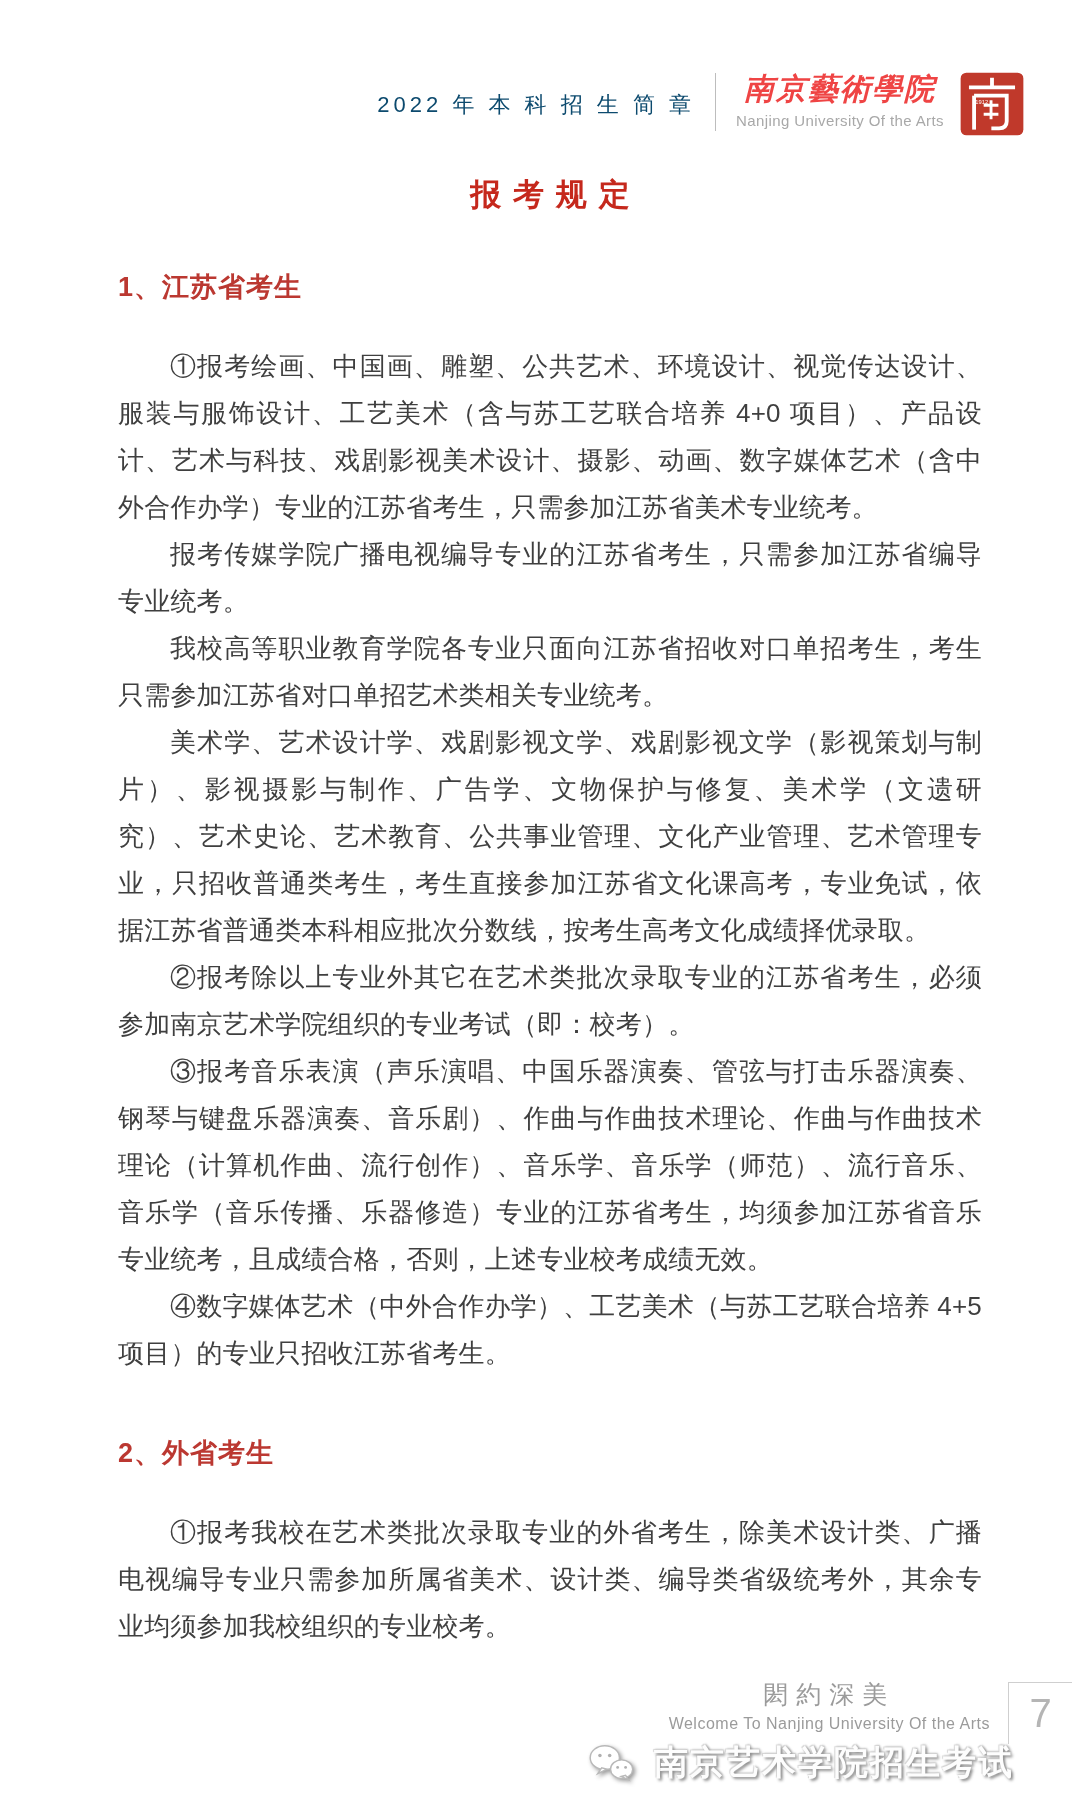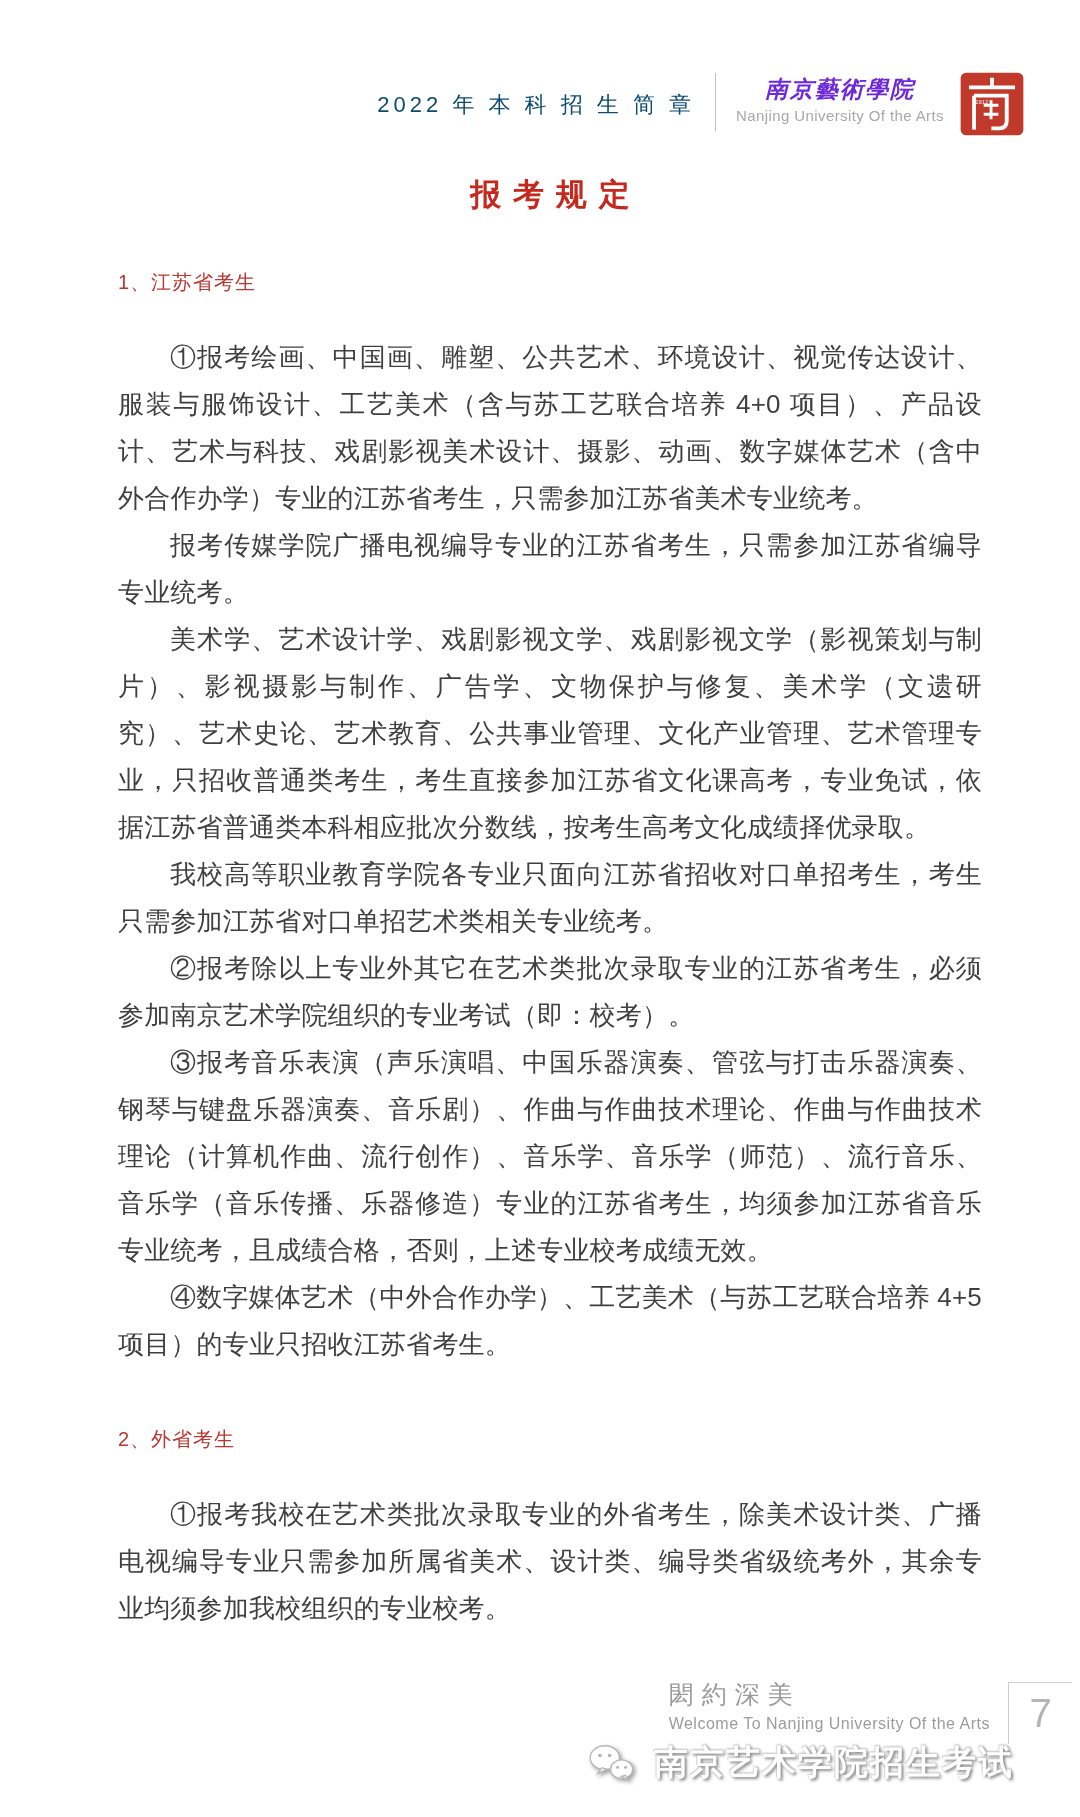--- a/index.html
+++ b/index.html
@@ -9,42 +9,42 @@
     background:#ffffff; overflow:hidden;
     font-family:"Liberation Sans", sans-serif;
   }
 
   
   .hdr { position:absolute; top:46px; right:56px; display:flex; align-items:center; }
   .doc-title { font-size:22px; color:#0c4a6e; letter-spacing:4px; white-space:nowrap; padding-top:28px; }
   .hdr-divider { width:1px; height:58px; background:#bdbdbd; margin:0 20px; margin-top:22px; }
   .logo-block { text-align:center; margin-right:16px; padding-top:16px; }
   .logo-cn { font-family:"DejaVu Serif", serif; font-style:italic; font-weight:bold;
-             font-size:23px; color:#6d28d9; letter-spacing:2px; white-space:nowrap; }
+             font-size:30px; color:#ef4444; letter-spacing:2px; white-space:nowrap; }
   .logo-en { font-size:15px; color:#a8a8a8; margin-top:2px; letter-spacing:0.4px; white-space:nowrap; }
   .seal { width:64px; height:64px; margin-top:26px; flex:0 0 auto; }
 
   
   main { position:absolute; left:118px; width:864px; top:176px; }
   .title {
     text-align:center; font-size:31px; font-weight:bold; color:#c5281c;
     letter-spacing:0.38em; text-indent:0.38em; line-height:1.2;
     font-family:"DejaVu Serif", serif;
   }
-  .sec-heading { font-size:20px; font-weight:normal; color:#bb3831; letter-spacing:1px; }
+  .sec-heading { font-size:27px; font-weight:bold; color:#bb3831; letter-spacing:1px; }
   .sec-heading.first { margin-top:56px; }
   .sec-heading.second { margin-top:58px; }
   .body-group { margin-top:38px; }
   .body-group p {
     font-size:26px; line-height:47px; color:#3f3f3f;
     text-align:justify; text-indent:2em; letter-spacing:0.2px;
   }
 
   
-  .footer-motto { position:absolute; right:90px; top:1678px; text-align:left; color:#9b9b9b; }
+  .footer-motto { position:absolute; right:90px; top:1678px; text-align:center; color:#9b9b9b; }
   .motto { font-size:25px; letter-spacing:8px; font-family:"DejaVu Serif", serif; }
   .welcome { font-size:16px; margin-top:4px; letter-spacing:0.5px; }
   .pagenum-box {
     position:absolute; right:8px; top:1682px; width:64px; height:62px;
     border-top:1px solid #cfcfcf; border-left:1px solid #cfcfcf;
     display:flex; align-items:center; justify-content:center;
     font-size:40px; font-weight:300; color:#b5b5b5;
   }
   .watermark {
     position:absolute; right:66px; top:1740px;
@@ -83,22 +83,22 @@
   </header>
 
   <main>
     <h1 class="title">报考规定</h1>
 
     <section>
       <h2 class="sec-heading first">1、江苏省考生</h2>
       <div class="body-group">
         <p>①报考绘画、中国画、雕塑、公共艺术、环境设计、视觉传达设计、服装与服饰设计、工艺美术（含与苏工艺联合培养 4+0 项目）、产品设计、艺术与科技、戏剧影视美术设计、摄影、动画、数字媒体艺术（含中外合作办学）专业的江苏省考生，只需参加江苏省美术专业统考。</p>
         <p>报考传媒学院广播电视编导专业的江苏省考生，只需参加江苏省编导专业统考。</p>
+        <p>我校高等职业教育学院各专业只面向江苏省招收对口单招考生，考生只需参加江苏省对口单招艺术类相关专业统考。</p>
         <p>美术学、艺术设计学、戏剧影视文学、戏剧影视文学（影视策划与制片）、影视摄影与制作、广告学、文物保护与修复、美术学（文遗研究）、艺术史论、艺术教育、公共事业管理、文化产业管理、艺术管理专业，只招收普通类考生，考生直接参加江苏省文化课高考，专业免试，依据江苏省普通类本科相应批次分数线，按考生高考文化成绩择优录取。</p>
-        <p>我校高等职业教育学院各专业只面向江苏省招收对口单招考生，考生只需参加江苏省对口单招艺术类相关专业统考。</p>
         <p>②报考除以上专业外其它在艺术类批次录取专业的江苏省考生，必须参加南京艺术学院组织的专业考试（即：校考）。</p>
         <p>③报考音乐表演（声乐演唱、中国乐器演奏、管弦与打击乐器演奏、钢琴与键盘乐器演奏、音乐剧）、作曲与作曲技术理论、作曲与作曲技术理论（计算机作曲、流行创作）、音乐学、音乐学（师范）、流行音乐、音乐学（音乐传播、乐器修造）专业的江苏省考生，均须参加江苏省音乐专业统考，且成绩合格，否则，上述专业校考成绩无效。</p>
         <p>④数字媒体艺术（中外合作办学）、工艺美术（与苏工艺联合培养 4+5 项目）的专业只招收江苏省考生。</p>
       </div>
     </section>
 
     <section>
       <h2 class="sec-heading second">2、外省考生</h2>
       <div class="body-group">
         <p>①报考我校在艺术类批次录取专业的外省考生，除美术设计类、广播电视编导专业只需参加所属省美术、设计类、编导类省级统考外，其余专业均须参加我校组织的专业校考。</p>

